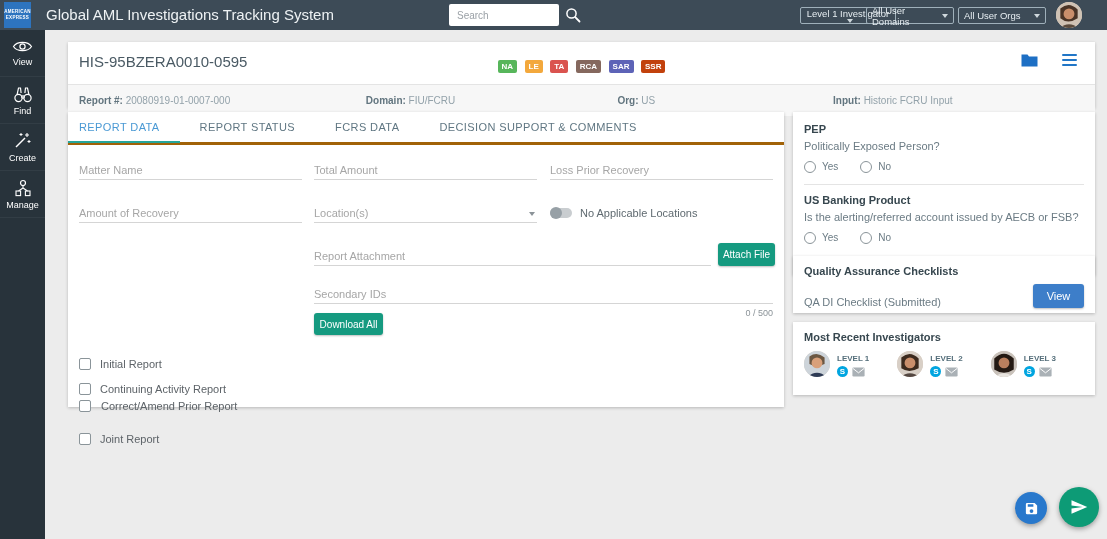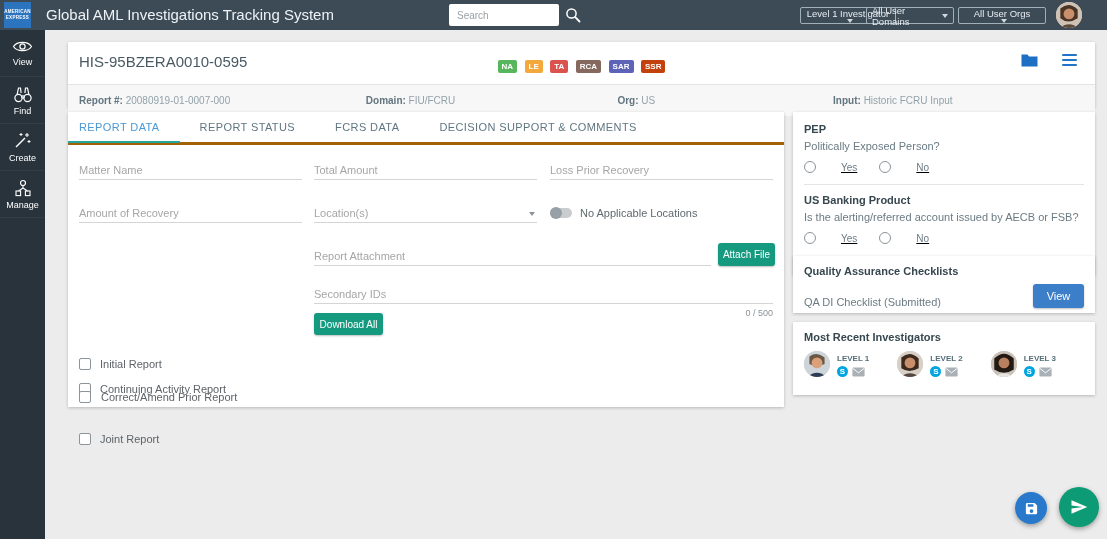--- a/index.html
+++ b/index.html
@@ -14,21 +14,21 @@
     font-size:4.5px; font-weight:bold; letter-spacing:.3px; line-height:1.3; text-align:center; }
   .app-title { position:absolute; left:46px; top:6px; color:#eef2f4; font-size:15px; font-weight:400; }
   .search-input { position:absolute; left:449px; top:4px; width:110px; height:22px; border:none; border-radius:2px;
     background:#fff; font-size:10px; padding:0 8px; color:#444; font-family:"Liberation Sans",sans-serif; outline:none; }
   .search-input::placeholder { color:#9aa0a6; }
   .search-btn { position:absolute; left:565px; top:7px; width:16px; height:16px; cursor:pointer; }
   .hdr-select { position:absolute; top:7px; height:17px; border:1px solid #9fb0ba; border-radius:2px;
     color:#e6edf1; font-size:9.5px; display:flex; align-items:center; justify-content:space-between; padding:0 5px; cursor:pointer; }
   .hdr-select.s1 { left:800px; width:96px;flex-direction:column; }
   .hdr-select.s2 { left:866px; width:88px; }
-  .hdr-select.s3 { left:958px; width:88px;flex-direction:column; }
+  .hdr-select.s3 { left:958px; width:88px; }
   .caret { width:0; height:0; border-left:3.5px solid transparent; border-right:3.5px solid transparent; border-top:4px solid #cfd8dd; margin-left:4px; }
   .hdr-avatar { position:absolute; left:1056px; top:2px; width:26px; height:26px; border-radius:50%; overflow:hidden; background:#d9cfc4; cursor:pointer; }
 
   
   .sidebar { position:absolute; left:0; top:30px; width:45px; height:509px; background:#28333b; }
   .nav-item { height:47px; display:flex; flex-direction:column; align-items:center; justify-content:center; gap:3px;
     color:#fff; font-size:9px; cursor:pointer; border-bottom:1px solid rgba(255,255,255,.05); }
   .nav-item svg { display:block; }
 
   
@@ -85,21 +85,21 @@
   .char-counter { position:absolute; left:246px; top:196px; width:459px; text-align:right; font-size:9px; color:#8b9398; }
   .download-btn { position:absolute; left:246px; top:201px; width:69px; height:22px; }
 
   
   .pep-card { left:793px; top:112px; width:302px; height:163px; padding:11px; }
   .qa-card { left:793px; top:256px; width:302px; height:57px; padding:9px 11px; }
   .inv-card { left:793px; top:322px; width:302px; height:73px; padding:9px 11px; }
   .panel-title { font-size:11px; font-weight:bold; color:#37474f; }
   .panel-question { font-size:11px; color:#6b7b84; margin-top:5px; }
   .radio-row { display:flex; gap:22px; margin-top:9px; }
-  .radio-opt { display:flex; align-items:flex-end; gap:25px; cursor:pointer;text-decoration:underline; }
+  .radio-opt { display:flex; align-items:flex-start; gap:6px; cursor:pointer; }
   .radio-circle { width:12px; height:12px; border:1.5px solid #8a9499; border-radius:50%; background:#fff; }
   .radio-label { font-size:10px; color:#6b7b84; }
   .panel-divider { border:none; border-top:1px solid #e4e4e4; margin:11px 0 9px 0; }
   .qa-row { display:flex; align-items:flex-end; justify-content:space-between; margin-top:7px; }
   .qa-item { font-size:11px; color:#6b7b84; }
   .btn-blue { background:#3d7ec9; color:#fff; border:none; border-radius:3px; font-size:11px; width:51px; height:24px;
     font-family:"Liberation Sans",sans-serif; cursor:pointer; box-shadow:0 1px 2px rgba(0,0,0,.25); }
   .inv-row { display:flex; margin-top:8px; }
   .inv-block { flex:1; display:flex; gap:7px; align-items:flex-start; }
   .inv-avatar { width:26px; height:26px; border-radius:50%; overflow:hidden; background:#d9cfc4; flex:0 0 auto; }
@@ -267,21 +267,21 @@
     </div>
 
     <div class="chk-item" style="top:246px;">
       <span class="chk-box"></span>
       <span class="chk-label">Initial Report</span>
     </div>
     <div class="chk-item" style="top:271px;">
       <span class="chk-box"></span>
       <span class="chk-label">Continuing Activity Report</span>
     </div>
-    <div class="chk-item" style="top:279px;gap:10px;">
+    <div class="chk-item" style="top:288px;gap:10px;">
       <span class="chk-box"></span>
       <span class="chk-label">Correct/Amend Prior Report</span>
     </div>
     <div class="chk-item" style="top:321px;">
       <span class="chk-box"></span>
       <span class="chk-label">Joint Report</span>
     </div>
 
     <div class="attach-field">
       <input class="uline" type="text" placeholder="Report Attachment" style="">

